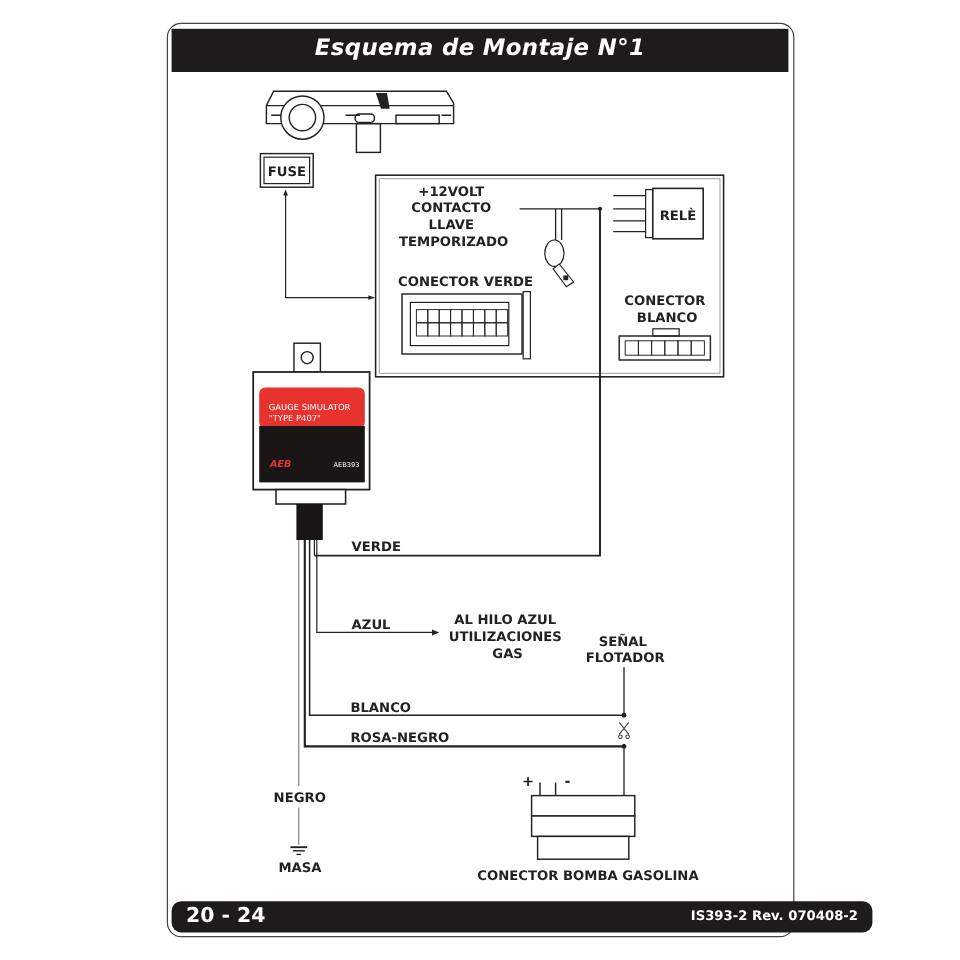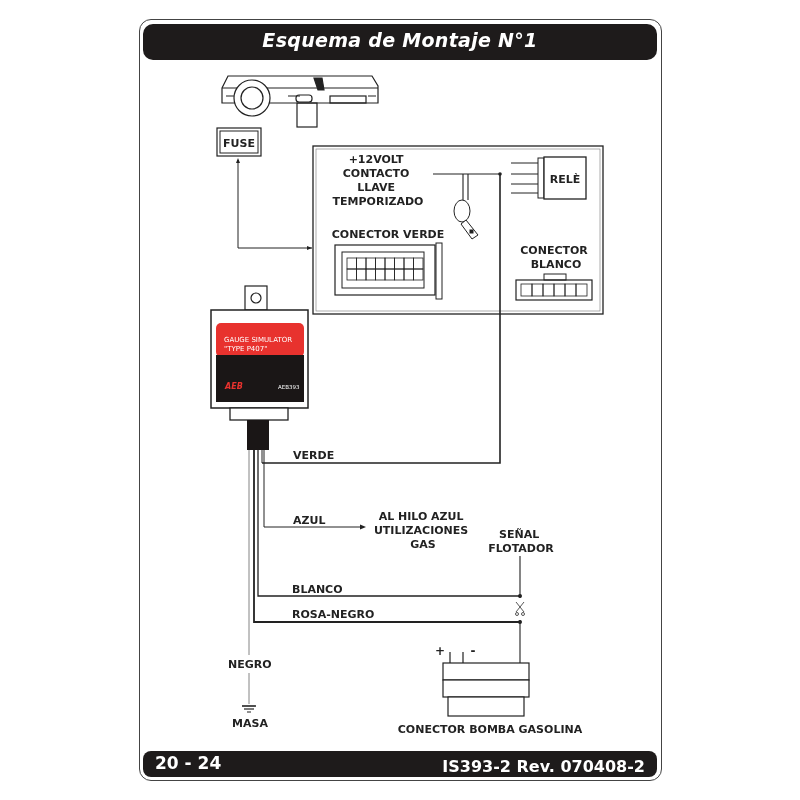--- a/index.html
+++ b/index.html
@@ -1,23 +1,23 @@
 <!DOCTYPE html>
 <html><head>
 <meta charset="utf-8">
 <style>
   html,body{margin:0;padding:0;background:#fff;}
   body{width:800px;height:800px;position:relative;overflow:hidden;font-family:"DejaVu Sans",sans-serif;}
   .page{position:absolute;left:139px;top:19px;width:523px;height:762px;border:1.5px solid #444;border-radius:12px;box-sizing:border-box;}
-  .titlebar{position:absolute;left:143px;top:24px;width:514px;height:36px;background:#1e1b1b;border-radius:10px;color:#fff;text-align:center;}
+  .titlebar{position:absolute;left:143px;top:24px;width:514px;height:36px;background:#1e1b1b;border-radius:0;color:#fff;text-align:center;}
   .titlebar span{display:inline-block;margin-top:5px;font-size:19px;font-weight:bold;font-style:italic;letter-spacing:0.3px;}
-  .footer{position:absolute;left:143px;top:751px;width:514px;height:26px;background:#1e1b1b;border-radius:8px;color:#fff;}
+  .footer{position:absolute;left:143px;top:751px;width:584px;height:26px;background:#1e1b1b;border-radius:8px;color:#fff;}
   .footer .pg{position:absolute;left:12px;top:2px;font-size:17px;font-weight:bold;}
   .footer .lang{position:absolute;left:0;width:514px;text-align:center;top:2px;font-size:17px;font-weight:bold;font-style:italic;pointer-events:none;}
-  .footer .rev{position:absolute;right:12px;top:6px;font-size:16px;font-weight:bold;}
+  .footer .rev{position:absolute;right:12px;top:6px;font-size:11px;font-weight:bold;}
   svg{position:absolute;left:0;top:0;}
   .lbl{font-family:"DejaVu Sans",sans-serif;font-weight:bold;font-size:11px;fill:#222;}
 </style>
 </head>
 <body>
 
 <div class="page"></div>
 
 <div class="titlebar">
   <span>Esquema de Montaje N°1</span>

